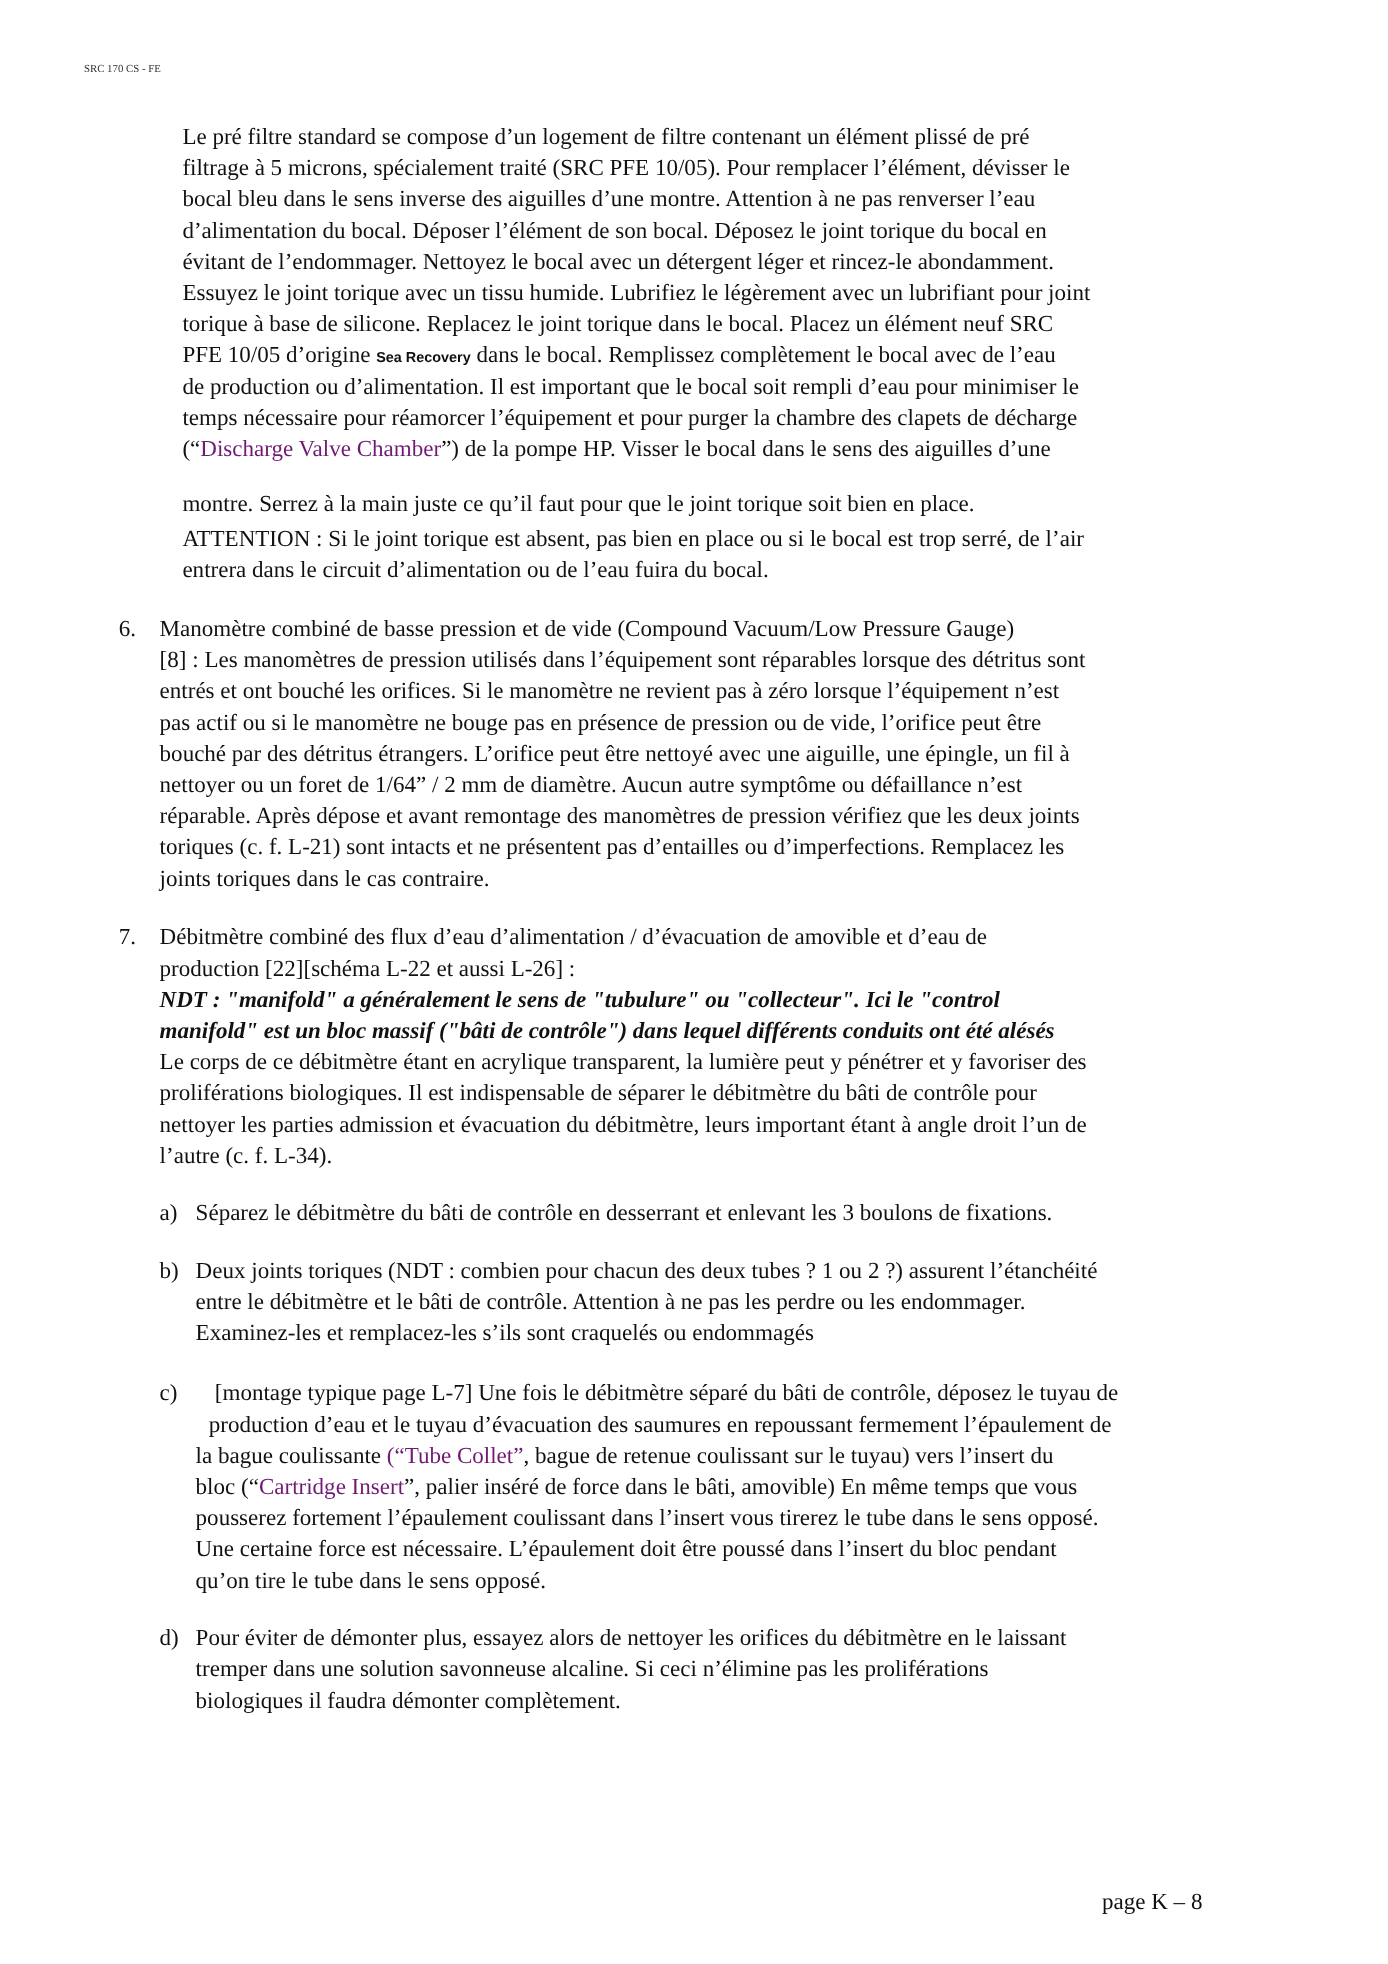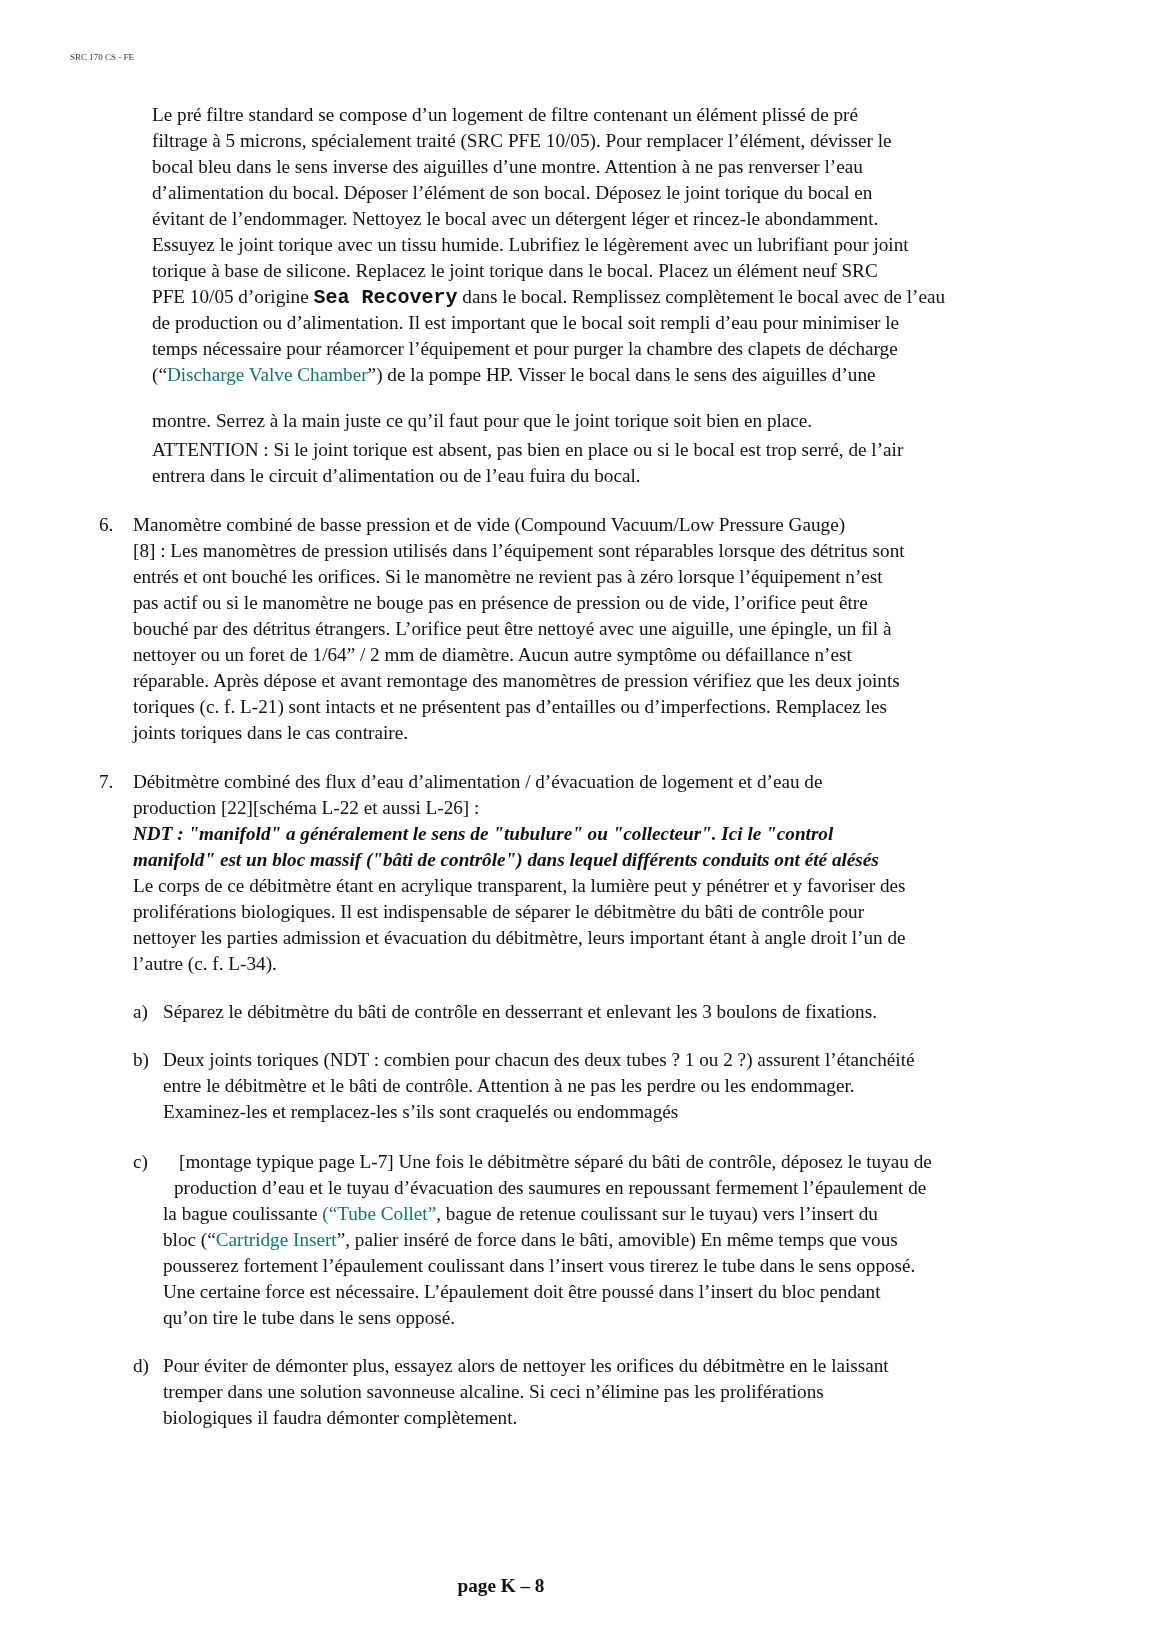--- a/index.html
+++ b/index.html
@@ -2,25 +2,25 @@
 <html><head>
 <meta charset="utf-8">
 <style>
   html, body { margin: 0; padding: 0; background: #ffffff; }
   body { width: 1157px; height: 1637px; position: relative; overflow: hidden;
          font-family: "Liberation Serif", "DejaVu Serif", serif; color: #111; }
   .header { position: absolute; left: 70px; top: 52px; font-size: 9px; color: #333; }
   .line { position: absolute; font-size: 19.2px; line-height: 26px; white-space: nowrap; }
   .bold { font-weight: normal; }
   .ital { font-style: italic; font-weight: bold; }
-  .red { color: #0f766e; }
-  .sans { font-family: Liberation Mono, monospace; font-weight: bold; font-size: 20px; }
+  .red { color: #701a75; }
+  .sans { font-family: Liberation Sans, sans-serif; font-weight: bold; font-size: 12px; }
   .num { position: absolute; font-size: 19.2px; line-height: 26px; }
-  .footer { position: absolute; top: 1575px; left: 0; width: 1002px; text-align: center;
-            font-size: 19.2px; font-weight: bold; }
+  .footer { position: absolute; top: 1575px; left: 0; width: 1002px; text-align: right;
+            font-size: 19.2px; }
 </style>
 </head>
 <body>
 
 <div class="header">SRC 170 CS - FE</div>
 
 <div>
   <div class="line" style="left:152px;top:102px">Le pré filtre standard se compose d’un logement de filtre contenant un élément plissé de pré</div>
   <div class="line" style="left:152px;top:128px">filtrage à 5 microns, spécialement traité (SRC PFE 10/05). Pour remplacer l’élément, dévisser le</div>
   <div class="line" style="left:152px;top:154px">bocal bleu dans le sens inverse des aiguilles d’une montre. Attention à ne pas renverser l’eau</div>
@@ -54,21 +54,21 @@
   <div class="line" style="left:133px;top:590px">pas actif ou si le manomètre ne bouge pas en présence de pression ou de vide, l’orifice peut être</div>
   <div class="line" style="left:133px;top:616px">bouché par des détritus étrangers. L’orifice peut être nettoyé avec une aiguille, une épingle, un fil à</div>
   <div class="line" style="left:133px;top:642px">nettoyer ou un foret de 1/64” / 2 mm de diamètre. Aucun autre symptôme ou défaillance n’est</div>
   <div class="line" style="left:133px;top:668px">réparable. Après dépose et avant remontage des manomètres de pression vérifiez que les deux joints</div>
   <div class="line" style="left:133px;top:694px">toriques (c. f. L-21) sont intacts et ne présentent pas d’entailles ou d’imperfections. Remplacez les</div>
   <div class="line" style="left:133px;top:720px">joints toriques dans le cas contraire.</div>
 </div>
 
 <div>
   <div class="num" style="left:99px;top:769px">7.</div>
-  <div class="line bold" style="left:133px;top:769px">Débitmètre combiné des flux d’eau d’alimentation / d’évacuation de logement et d’eau de</div>
+  <div class="line bold" style="left:133px;top:769px">Débitmètre combiné des flux d’eau d’alimentation / d’évacuation de amovible et d’eau de</div>
   <div class="line bold" style="left:133px;top:795px">production [22][schéma L-22 et aussi L-26] :</div>
   <div class="line ital" style="left:133px;top:821px">NDT : "manifold" a généralement le sens de "tubulure" ou "collecteur". Ici le "control</div>
   <div class="line ital" style="left:133px;top:847px">manifold" est un bloc massif ("bâti de contrôle") dans lequel différents conduits ont été alésés</div>
   <div class="line" style="left:133px;top:873px">Le corps de ce débitmètre étant en acrylique transparent, la lumière peut y pénétrer et y favoriser des</div>
   <div class="line" style="left:133px;top:899px">proliférations biologiques. Il est indispensable de séparer le débitmètre du bâti de contrôle pour</div>
   <div class="line" style="left:133px;top:925px">nettoyer les parties admission et évacuation du débitmètre, leurs important étant à angle droit l’un de</div>
   <div class="line" style="left:133px;top:951px">l’autre (c. f. L-34).</div>
 
   <div class="num" style="left:133px;top:999px">a)</div>
   <div class="line" style="left:163px;top:999px">Séparez le débitmètre du bâti de contrôle en desserrant et enlevant les 3 boulons de fixations.</div>

